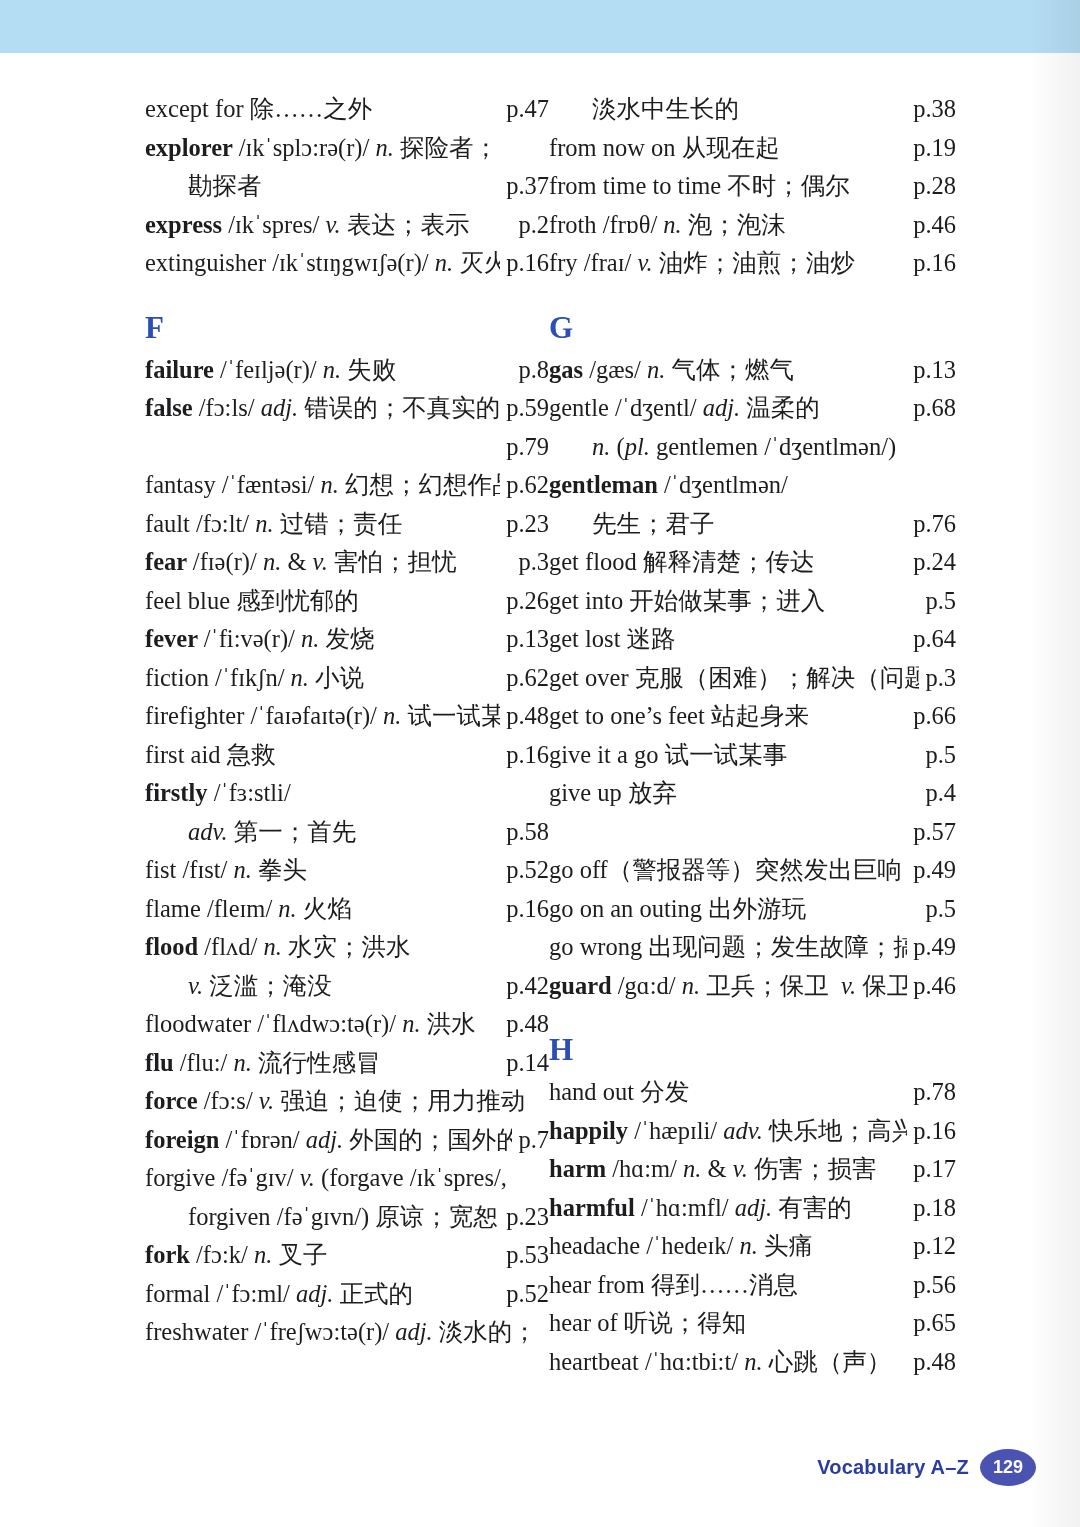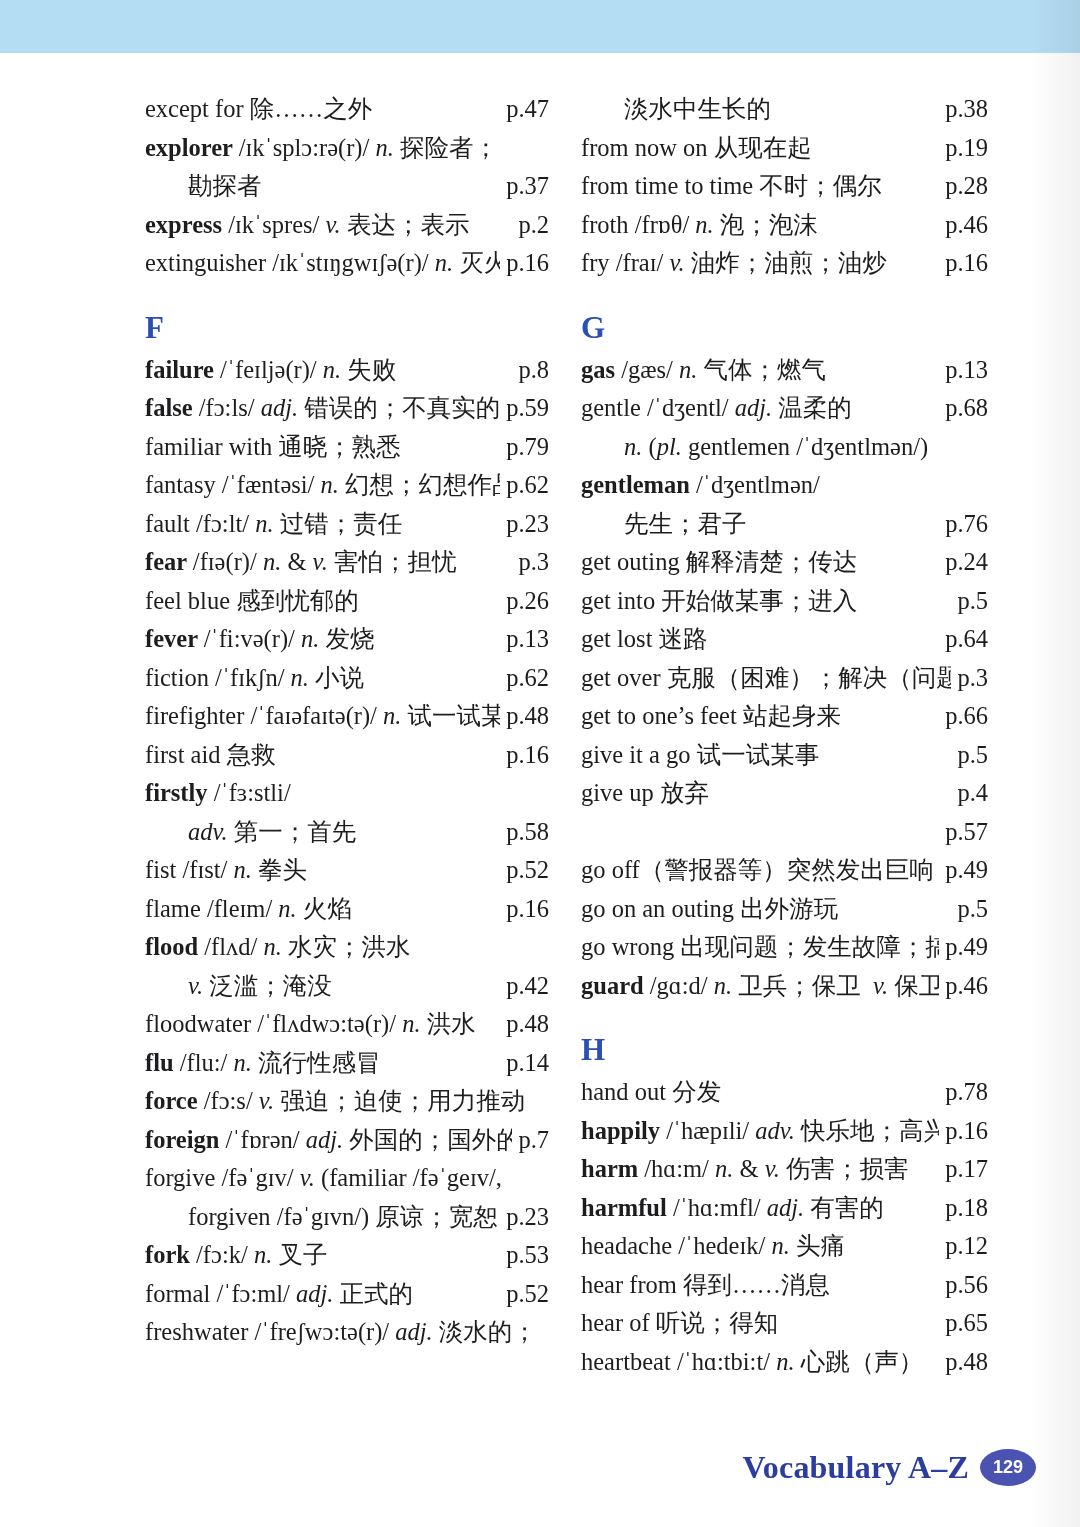--- a/index.html
+++ b/index.html
@@ -17,21 +17,21 @@
     background:var(--band,#b4dcf3);
   }
   .shade {
     position:absolute; top:0; right:0;
     width:52px; height:1527px;
     background:linear-gradient(to right, rgba(0,0,0,0), rgba(0,0,0,0.055));
     pointer-events:none;
   }
   .content {
     position:absolute; top:90px; left:145px;
-    display:flex; gap:32px;
+    display:flex; 
   }
   .col { width:404px; }
   .col.right { width:407px; }
   .section-letter {
     margin-top:22px;
     height:46px; line-height:46px;
     font-size:31px; font-weight:bold;
     color:var(--accent,#2b4fb4);
   }
   .line {
@@ -43,24 +43,23 @@
   .line-text { flex:1 1 auto; white-space:nowrap; overflow:hidden; }
   .page-ref { flex:0 0 auto; margin-left:auto; padding-left:6px; }
   .s-b { font-weight:bold;margin-top:13px; }
   .s-i { font-style:italic; }
   .footer {
     position:absolute; top:1449px; right:44px;
     display:flex; align-items:center; gap:11px;
     font-family:"Liberation Sans","DejaVu Sans",sans-serif;
   }
   .footer-label {
-    font-size:32px; font-weight:bold;
+    font-size:20px; font-weight:bold;
     color:var(--footer-text,#2b3d9e);
     letter-spacing:0.2px;
-    font-family:Liberation Serif, serif;
   }
   .badge {
     width:56px; height:37px; border-radius:50%;
     background:var(--badge-bg,#4a52b2);
     color:var(--badge-text,#ffffff);
     font-size:18px; font-weight:bold;
     display:flex; align-items:center; justify-content:center;
   }
 </style>
 </head>
@@ -92,21 +91,20 @@
       <div class="section-letter">F</div>
       <div class="line">
         <span class="line-text"><span class="s-b">failure </span><span class="s-r">/ˈfeɪljə(r)/ </span><span class="s-i">n. </span><span class="s-r">失败</span></span>
         <span class="page-ref">p.8</span>
       </div>
       <div class="line">
         <span class="line-text"><span class="s-b">false </span><span class="s-r">/fɔ:ls/ </span><span class="s-i">adj. </span><span class="s-r">错误的；不真实的</span></span>
         <span class="page-ref">p.59</span>
       </div>
       <div class="line">
-        <span class="line-text"><span class="s-r">familiar with 通晓；熟悉</span></span>
         <span class="page-ref">p.79</span>
       </div>
       <div class="line">
         <span class="line-text"><span class="s-r">fantasy /ˈfæntəsi/ </span><span class="s-i">n. </span><span class="s-r">幻想；幻想作品</span></span>
         <span class="page-ref">p.62</span>
       </div>
       <div class="line">
         <span class="line-text"><span class="s-r">fault /fɔ:lt/ </span><span class="s-i">n. </span><span class="s-r">过错；责任</span></span>
         <span class="page-ref">p.23</span>
       </div>
@@ -165,21 +163,21 @@
         <span class="page-ref">p.14</span>
       </div>
       <div class="line">
         <span class="line-text"><span class="s-b">force </span><span class="s-r">/fɔ:s/ </span><span class="s-i">v. </span><span class="s-r">强迫；迫使；用力推动</span></span>
       </div>
       <div class="line">
         <span class="line-text"><span class="s-b">foreign </span><span class="s-r">/ˈfɒrən/ </span><span class="s-i">adj. </span><span class="s-r">外国的；国外的</span></span>
         <span class="page-ref">p.7</span>
       </div>
       <div class="line">
-        <span class="line-text"><span class="s-r">forgive /fəˈgɪv/ </span><span class="s-i">v. </span><span class="s-r">(familiar /fəˈgeɪv/,</span></span>
+        <span class="line-text"><span class="s-r">forgive /fəˈgɪv/ </span><span class="s-i">v. </span><span class="s-r">(forgave /ɪkˈspres/,</span></span>
       </div>
       <div class="line indent">
         <span class="line-text"><span class="s-r">forgiven /fəˈgɪvn/) 原谅；宽恕</span></span>
         <span class="page-ref">p.23</span>
       </div>
       <div class="line">
         <span class="line-text"><span class="s-b">fork </span><span class="s-r">/fɔ:k/ </span><span class="s-i">n. </span><span class="s-r">叉子</span></span>
         <span class="page-ref">p.53</span>
       </div>
       <div class="line">
@@ -224,21 +222,21 @@
         <span class="line-text"><span class="s-i">n. </span><span class="s-r">(</span><span class="s-i">pl. </span><span class="s-r">gentlemen /ˈdʒentlmən/)</span></span>
       </div>
       <div class="line">
         <span class="line-text"><span class="s-b">gentleman </span><span class="s-r">/ˈdʒentlmən/</span></span>
       </div>
       <div class="line indent">
         <span class="line-text"><span class="s-r">先生；君子</span></span>
         <span class="page-ref">p.76</span>
       </div>
       <div class="line">
-        <span class="line-text"><span class="s-r">get outing 解释清楚；传达</span></span>
+        <span class="line-text"><span class="s-r">get flood 解释清楚；传达</span></span>
         <span class="page-ref">p.24</span>
       </div>
       <div class="line">
         <span class="line-text"><span class="s-r">get into 开始做某事；进入</span></span>
         <span class="page-ref">p.5</span>
       </div>
       <div class="line">
         <span class="line-text"><span class="s-r">get lost 迷路</span></span>
         <span class="page-ref">p.64</span>
       </div>

